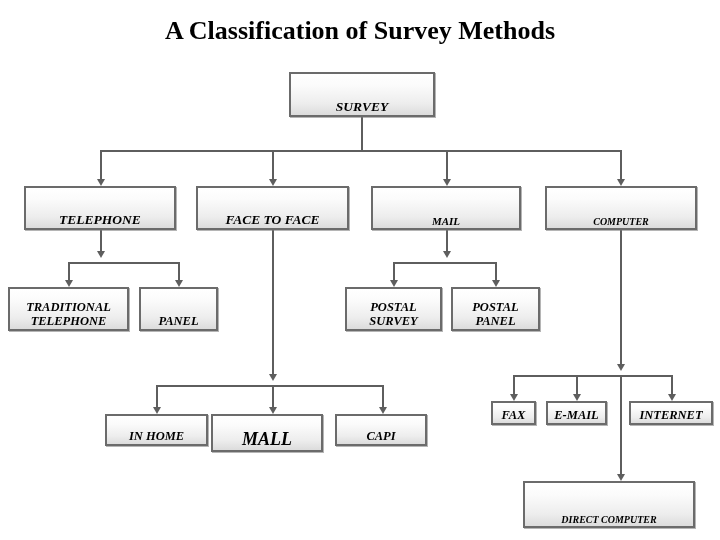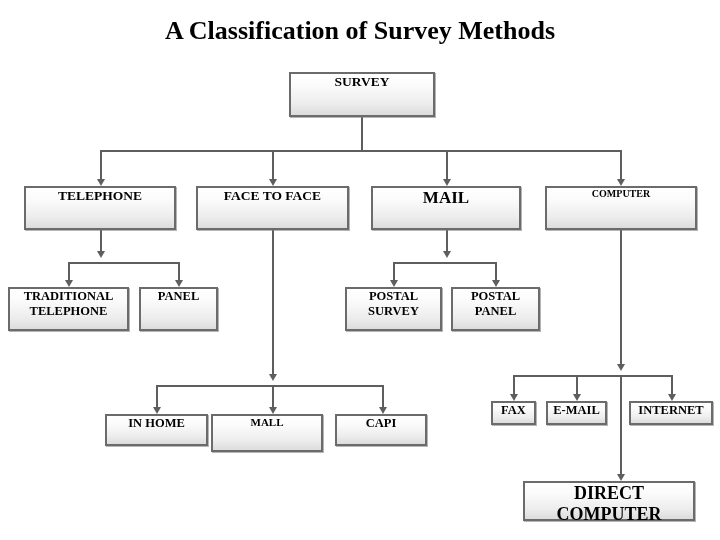--- a/index.html
+++ b/index.html
@@ -31,25 +31,26 @@
   
   .node {
     position: absolute;
     box-sizing: border-box;
     border: 2px solid #6b6b6b;
     background: linear-gradient(to bottom, #ffffff 0%, #fbfbfb 28%, #ededed 72%, #dcdcdc 100%);
     font-family: "Liberation Serif", "DejaVu Serif", serif;
     font-weight: bold;
     color: #000000;
     display: flex;
-    align-items: flex-start;
+    align-items: flex-end;
     justify-content: center;
     text-align: center;
     line-height: 1.18;
     box-shadow: 1px 1px 0 rgba(120,120,120,0.55);
+    font-style: italic;
   }
   .node span { display: block; width: 100%; }
 
   
   .vline {
     position: absolute;
     width: 2px;
     background: #5e5e5e;
   }
   .hline {
@@ -145,21 +146,21 @@
 </div>
 
 <div class="node" style="left:24px; top:186px; width:152px; height:44px; font-size:13.5px;">
   <span>TELEPHONE</span>
 </div>
 
 <div class="node" style="left:196px; top:186px; width:153px; height:44px; font-size:13.5px;">
   <span>FACE TO FACE</span>
 </div>
 
-<div class="node" style="left:371px; top:186px; width:150px; height:44px; font-size:17px;">
+<div class="node" style="left:371px; top:186px; width:150px; height:44px; font-size:11px;">
   <span>MAIL</span>
 </div>
 
 <div class="node" style="left:545px; top:186px; width:152px; height:44px; font-size:10px;">
   <span>COMPUTER</span>
 </div>
 
 <div class="node" style="left:8px; top:287px; width:121px; height:44px; font-size:12.5px;">
   <span>
     <span>TRADITIONAL</span>
@@ -182,21 +183,21 @@
   <span>
     <span>POSTAL</span>
     <span>PANEL</span>
   </span>
 </div>
 
 <div class="node" style="left:105px; top:414px; width:103px; height:32px; font-size:12.5px;">
   <span>IN HOME</span>
 </div>
 
-<div class="node" style="left:211px; top:414px; width:112px; height:38px; font-size:11px;">
+<div class="node" style="left:211px; top:414px; width:112px; height:38px; font-size:18px;">
   <span>
     <span>MALL</span>
   </span>
 </div>
 
 <div class="node" style="left:335px; top:414px; width:92px; height:32px; font-size:12.5px;">
   <span>CAPI</span>
 </div>
 
 <div class="node" style="left:491px; top:401px; width:45px; height:24px; font-size:12.5px;">
@@ -204,17 +205,17 @@
 </div>
 
 <div class="node" style="left:546px; top:401px; width:61px; height:24px; font-size:12.5px;">
   <span>E-MAIL</span>
 </div>
 
 <div class="node" style="left:629px; top:401px; width:84px; height:24px; font-size:12.5px;">
   <span>INTERNET</span>
 </div>
 
-<div class="node" style="left:523px; top:481px; width:172px; height:40px; font-size:18px;">
+<div class="node" style="left:523px; top:481px; width:172px; height:47px; font-size:10px;">
   <span>
     <span>DIRECT COMPUTER</span>
   </span>
 </div>
 
 </body></html>

